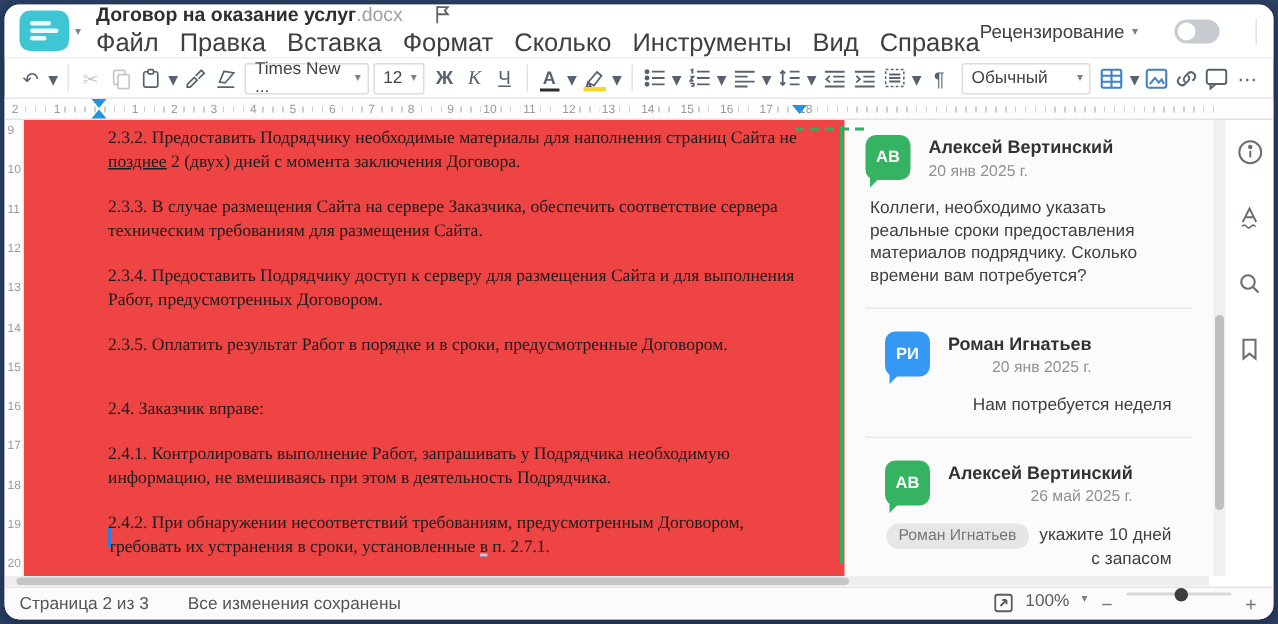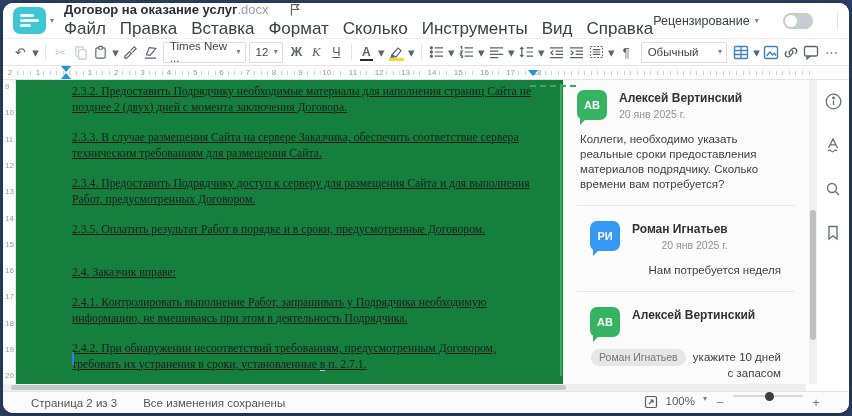--- a/index.html
+++ b/index.html
@@ -63,22 +63,22 @@
   .rnum { position:absolute; top:2px; font-size:8px; color:#9b9b9b; background:#fdfdfd; padding:0 2px; transform:translateX(-50%); line-height:10px;}
   .marker { position:absolute; width:0; height:0; }
   .mk-down { border-left:5px solid transparent; border-right:5px solid transparent; border-top:6px solid #2194e0; }
   .mk-up { border-left:5px solid transparent; border-right:5px solid transparent; border-bottom:6px solid #2194e0; }
 
   .main { flex:1; display:flex; position:relative; min-height:0; }
   .vruler { width:13px; background:#fdfdfd; border-right:1px solid #e8e8e8; position:relative; }
   .vnum { position:absolute; left:2px; font-size:8px; color:#9b9b9b; line-height:9px; }
 
   
-  .page { width:547px; background:#15803d; position:relative; padding:4px 24px 0 56px;
-    font-family:"Liberation Serif", serif; font-size:11.7px; color:#1c1c1c;text-decoration:underline; }
+  .page { width:547px; background:#ef4444; position:relative; padding:4px 24px 0 56px;
+    font-family:"Liberation Serif", serif; font-size:11.7px; color:#1c1c1c; }
   .page p { line-height:15.5px; margin-bottom:15px; text-align:left; }
   .page p.gap { margin-top:27px; }
   .seg-underline { text-decoration:underline; }
   .seg-mark { background:linear-gradient(#a9cdf0,#a9cdf0) left bottom/100% 2px no-repeat; }
   .cursor { position:absolute; left:56px; top:272px; width:1.5px; height:13px; background:#2f7fe0; }
   .anchor-dash { position:absolute; top:5px; left:514px; width:46px; border-top:2px dashed #34ad62; }
   .anchor-line { position:absolute; left:557px; top:4px; bottom:8px; width:2px; background:#34ad62; z-index:3; }
 
   
   .comments { width:246px; background:#fbfbfb; padding:8px 14px 0 14px; overflow:hidden; }
@@ -105,21 +105,21 @@
   .rail { flex:1; background:#fff; display:flex; flex-direction:column; align-items:center; padding-top:10px; gap:22px; }
   .rail .tbtn { color:#6a6f75; }
 
   .hscrollrow { height:7px; display:flex; }
   .hscroll { width:803px; background:#efefef; position:relative; }
   .hthumb { position:absolute; top:1px; height:5px; border-radius:3px; background:#c6c6c6; left:8px; width:555px; }
   .hscroll-rest { flex:1; background:#fff; }
 
   
   .statusbar { height:22px; border-top:1px solid #e4e4e4; background:#fbfbfb;
-    display:flex; align-items:center; padding:0 28px; font-size:11.5px; color:#555; }
+    display:flex; align-items:center; padding:0 10px; font-size:11.5px; color:#555; }
   .status-page { margin-right:26px; }
   .status-right { margin-left:auto; display:flex; align-items:flex-start; gap:8px; color:#5c5c5c; }
   .zoomval { font-size:11.5px; }
   .sl-sign { font-size:13px; color:#777; width:10px; text-align:center; }
   .slider { width:70px; height:2px; background:#d7d7d7; border-radius:1px; position:relative; }
   .slider .knob { position:absolute; top:-3.5px; left:32px; width:9px; height:9px; border-radius:50%; background:#3d3d3d; }
 </style>
 </head>
 <body>
 
@@ -385,20 +385,21 @@
             </div>
           </div>
           <div class="cbody">Нам потребуется неделя</div>
         </div>
         <div class="csep"></div>
         <div class="citem reply">
           <div class="crow">
             <span class="cavatar green">АВ</span>
             <div class="cmeta">
               <div class="cname">Алексей Вертинский</div>
+              <div class="cdate">26 май 2025 г.</div>
             </div>
           </div>
           <div class="cbody"><span class="pill">Роман Игнатьев</span> укажите 10 дней с запасом</div>
         </div>
       </div>
 
     <div class="vscroll">
         <span class="vthumb"></span>
       </div>
 

